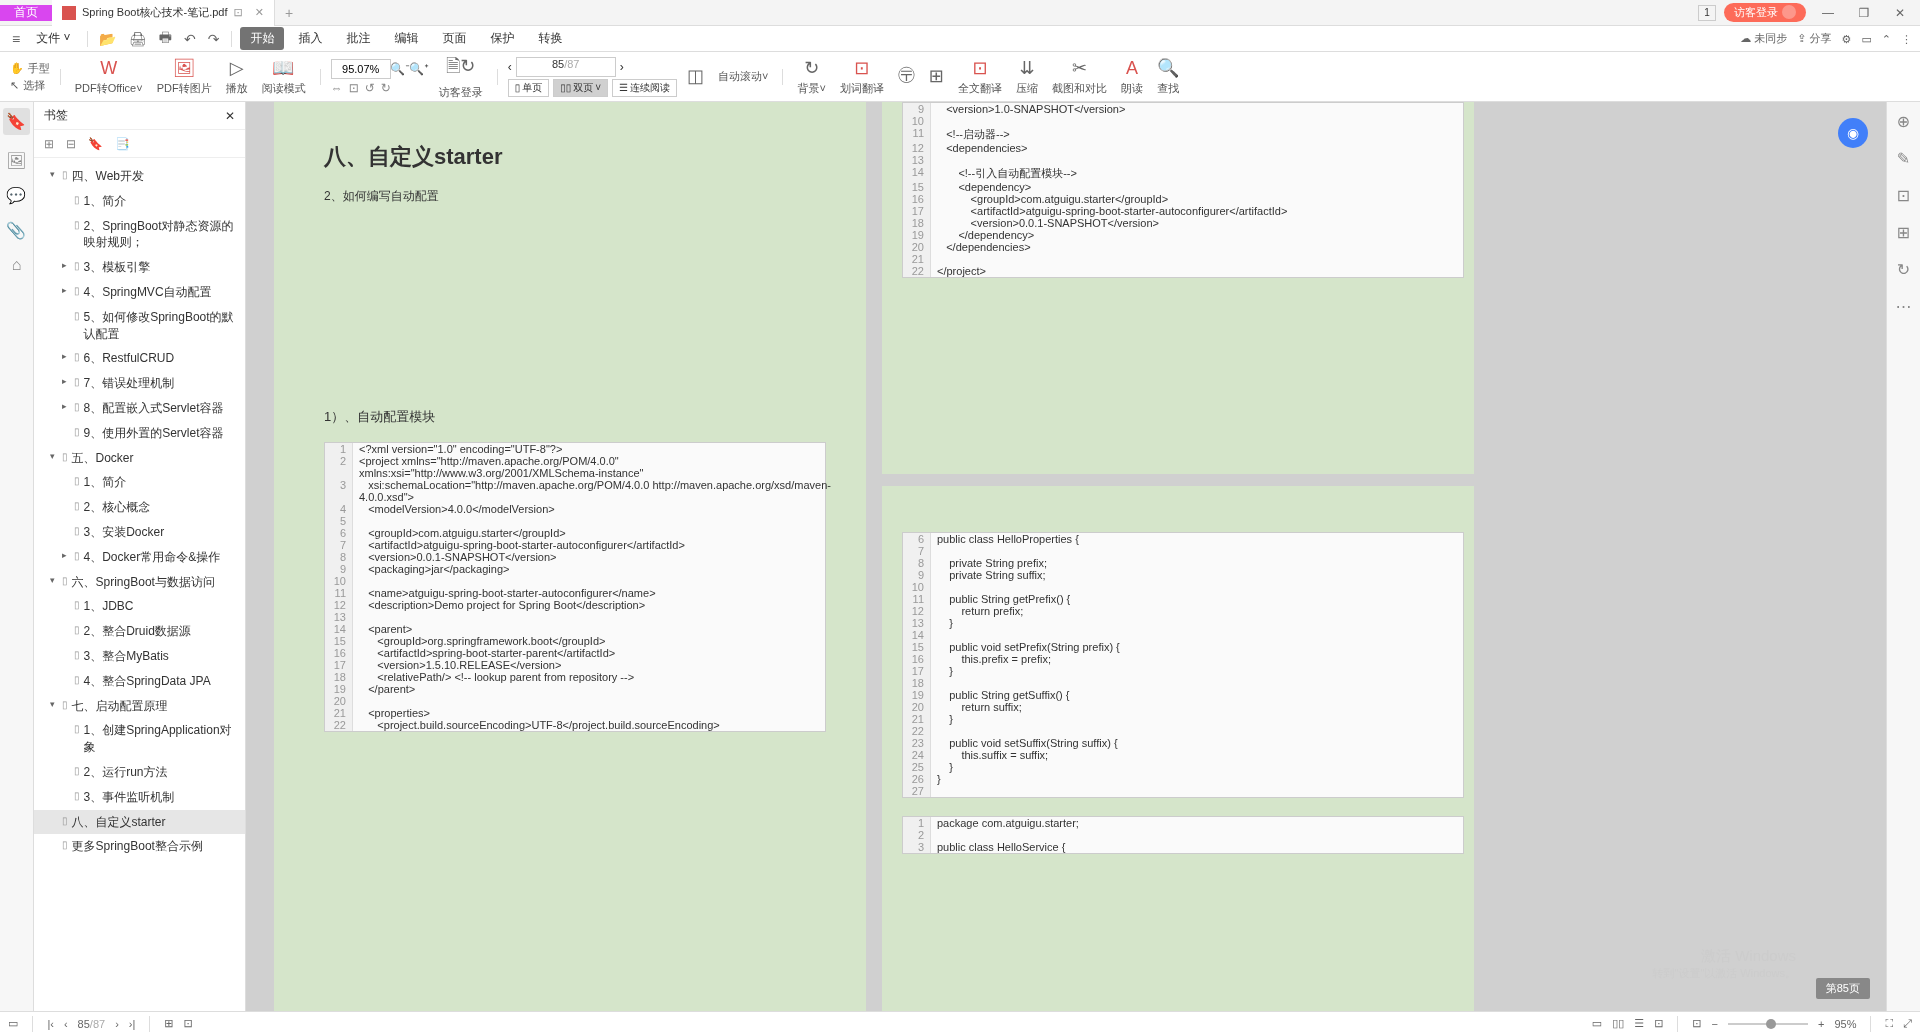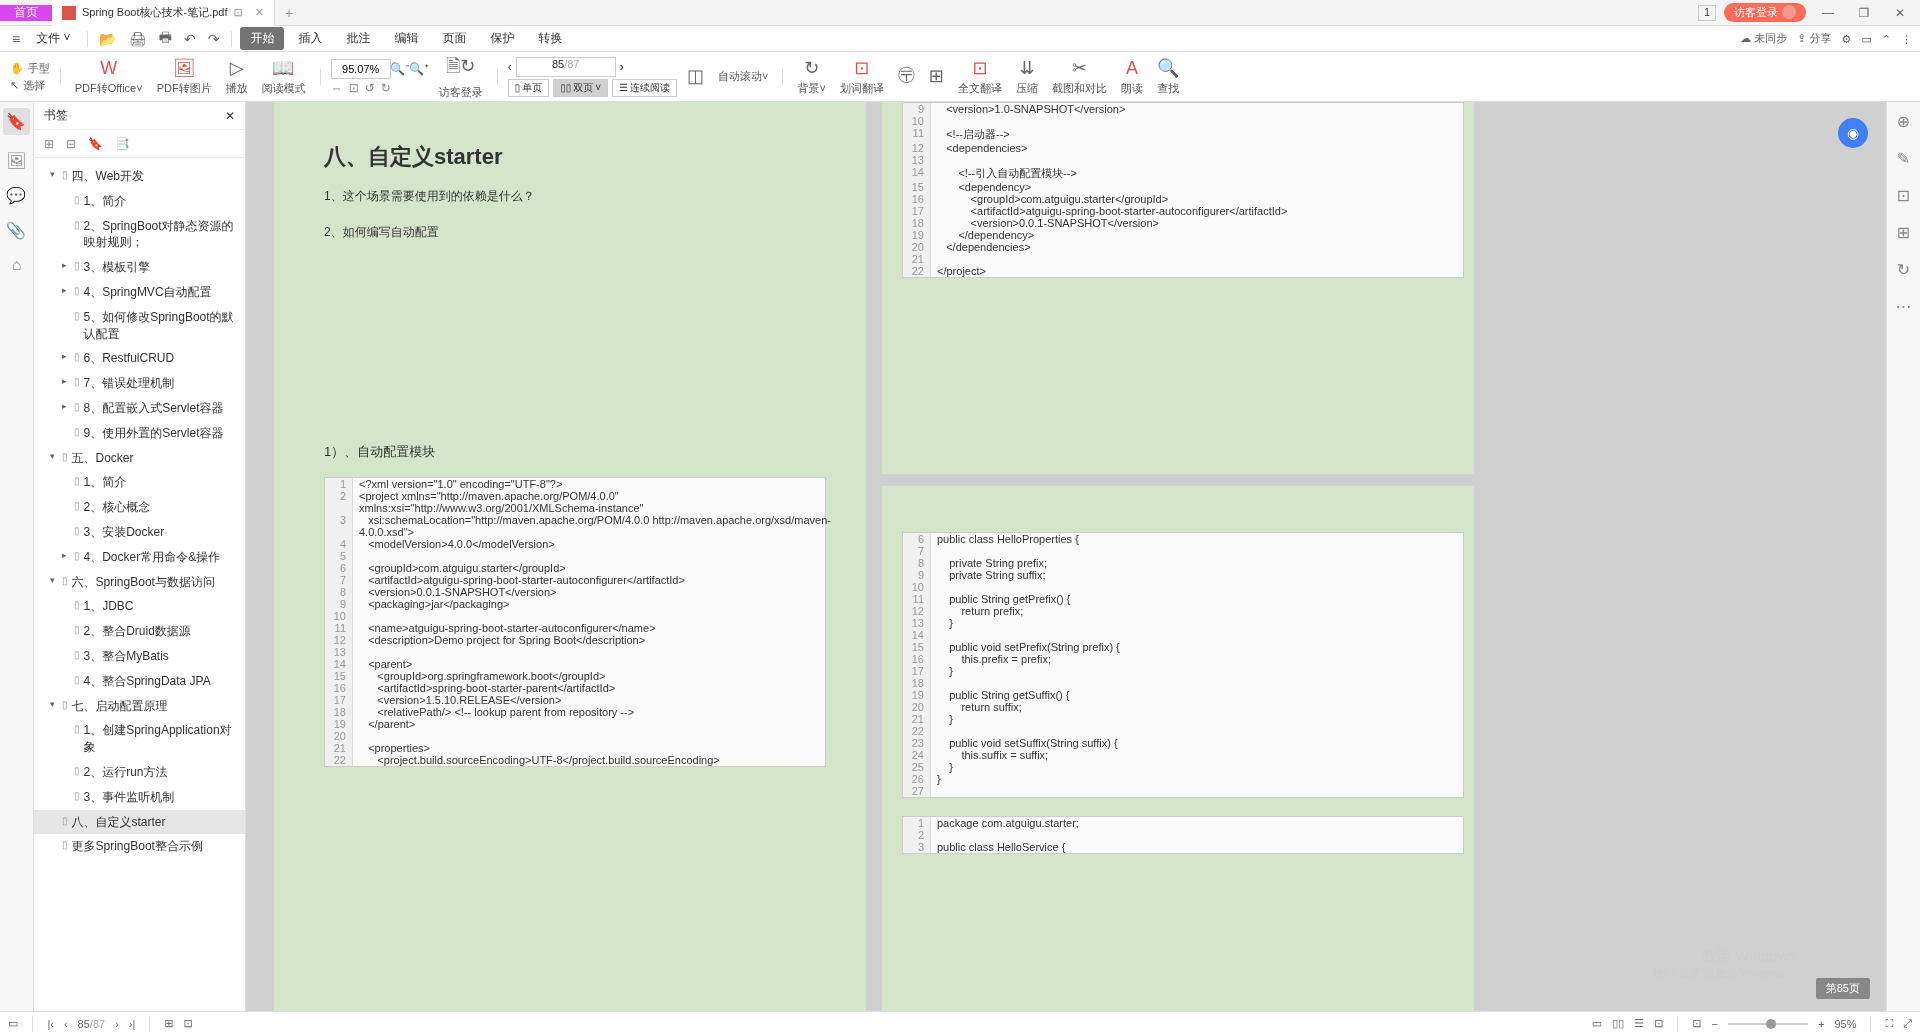--- a/index.html
+++ b/index.html
@@ -402,21 +402,20 @@
           <span class="bm-arrow"></span>
           <span class="bm-page-icon">▯</span>
           <span class="bm-text">更多SpringBoot整合示例</span>
         </div>
       </div>
   </div>
 
   <div class="content">
     <div class="page-left">
       <div class="doc-title">八、自定义starter</div>
-      <div class="doc-text">1、这个场景需要使用到的依赖是什么？</div>
       <div class="doc-text">2、如何编写自动配置</div>
       <div style="height:160px"></div>
       <div class="doc-subtitle">1）、自动配置模块</div>
       <div class="code-block" id="code-left">
           <div class="code-line">
             <div class="code-ln">1</div>
             <div class="code-txt">&lt;?xml version="1.0" encoding="UTF-8"?&gt;</div>
           </div>
           <div class="code-line">
             <div class="code-ln">2</div>

